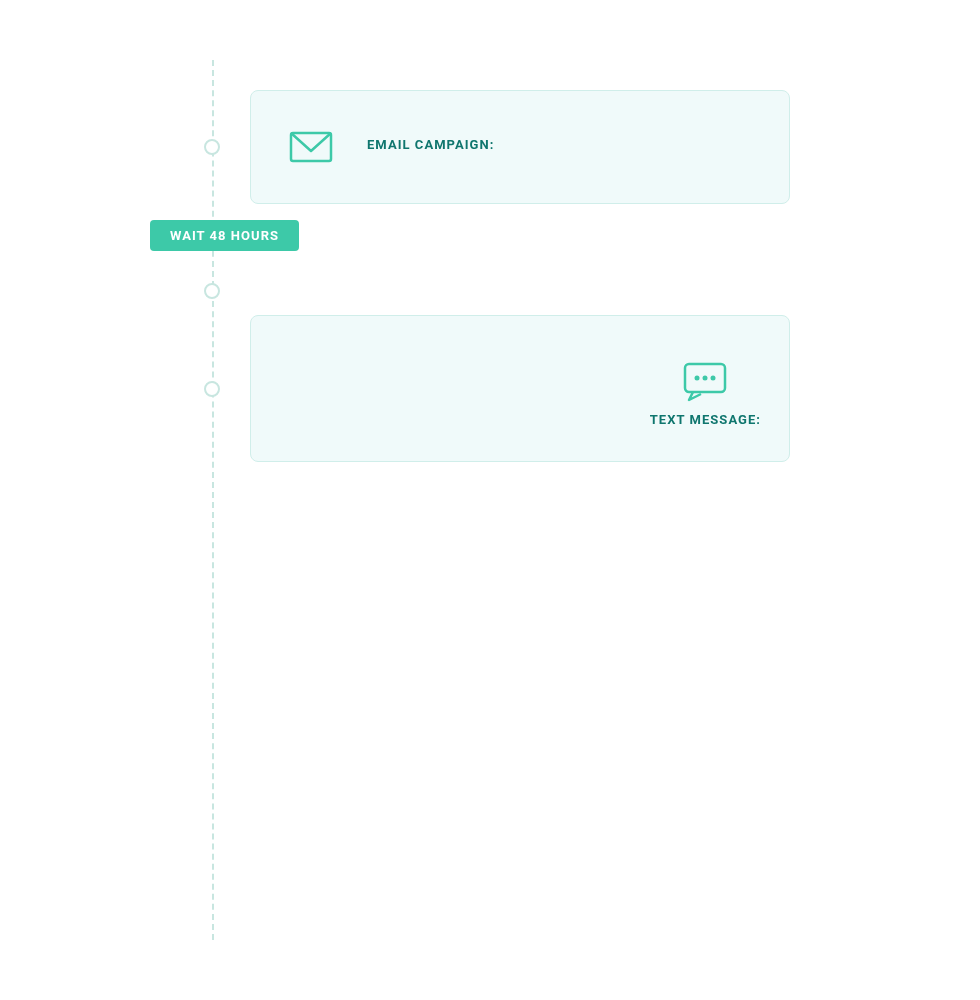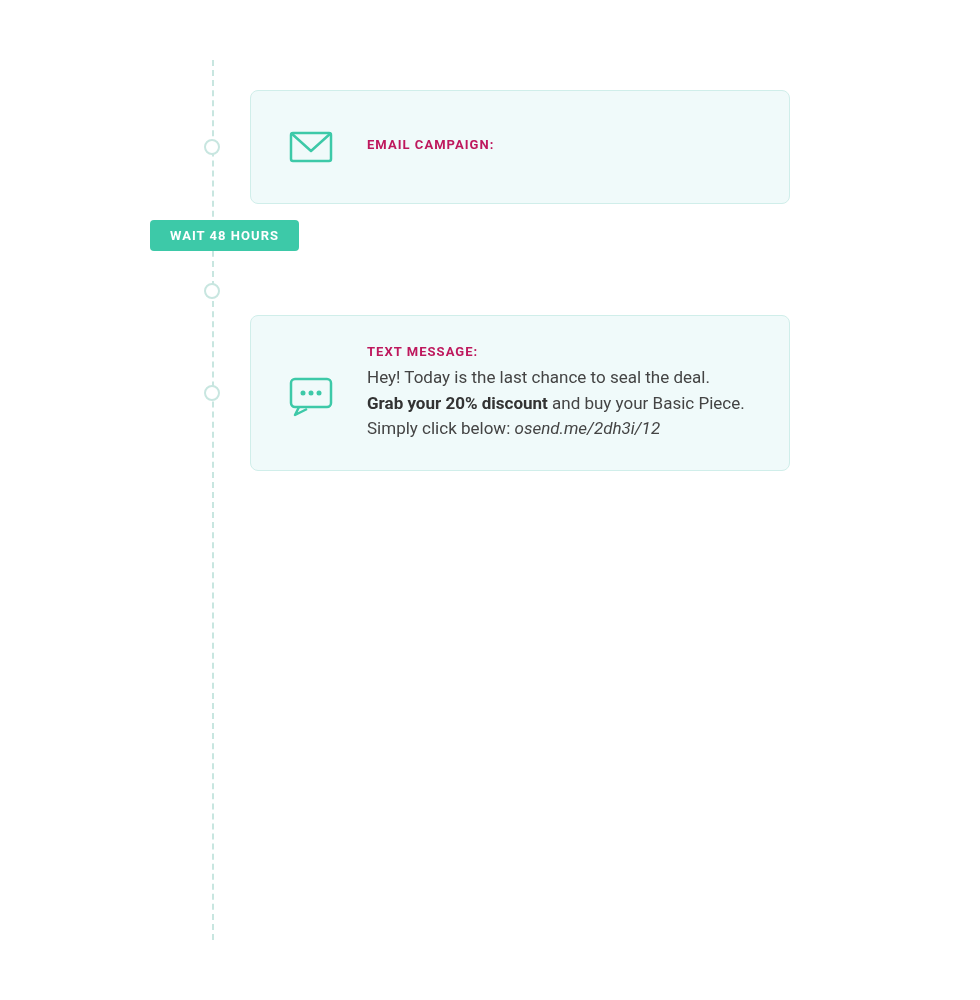--- a/index.html
+++ b/index.html
@@ -81,21 +81,21 @@
     .card-icon svg {
       width: 48px;
       height: 48px;
     }
 
     .card-content {
       flex: 1;
     }
 
     .card-title {
-      color: #be185d;
+      color: #0f766e;
       font-size: 13px;
       font-weight: 700;
       letter-spacing: 0.08em;
       text-transform: uppercase;
       margin-bottom: 6px;
     }
 
     .card-body {
       color: #444;
       font-size: 17px;
@@ -135,22 +135,23 @@
     .spacer-top {
       height: 30px;
     }
 
     .spacer-between {
       height: 24px;
     }
 
     
     .card-text-message {
-      align-items: center;
+      align-items: flex-end;
       padding: 28px 28px;
+      flex-direction: column;
     }
 
     .card-text-message .card-icon {
       margin-top: 4px;
     }
   </style>
 </head>
 <body>
 
 <div class="timeline-container">
@@ -196,21 +197,17 @@
 
           <path d="M12 36 L8 44 L20 38" stroke="#3dc9a8" stroke-width="2.5" fill="none" stroke-linejoin="round"></path>
 
           <circle cx="16" cy="22" r="2.5" fill="#3dc9a8"></circle>
           <circle cx="24" cy="22" r="2.5" fill="#3dc9a8"></circle>
           <circle cx="32" cy="22" r="2.5" fill="#3dc9a8"></circle>
         </svg>
       </div>
       <div class="card-content">
         <div class="card-title">TEXT MESSAGE:</div>
-        <div class="card-body">
-          <span>Hey! Today is the last chance to seal the deal.</span><br>
-          <strong>Grab your 20% discount</strong><span> and buy your Basic Piece. Simply click below: </span><em>osend.me/2dh3i/12</em>
-        </div>
       </div>
     </div>
   </div>
 
 </div>
 
 </body></html>

